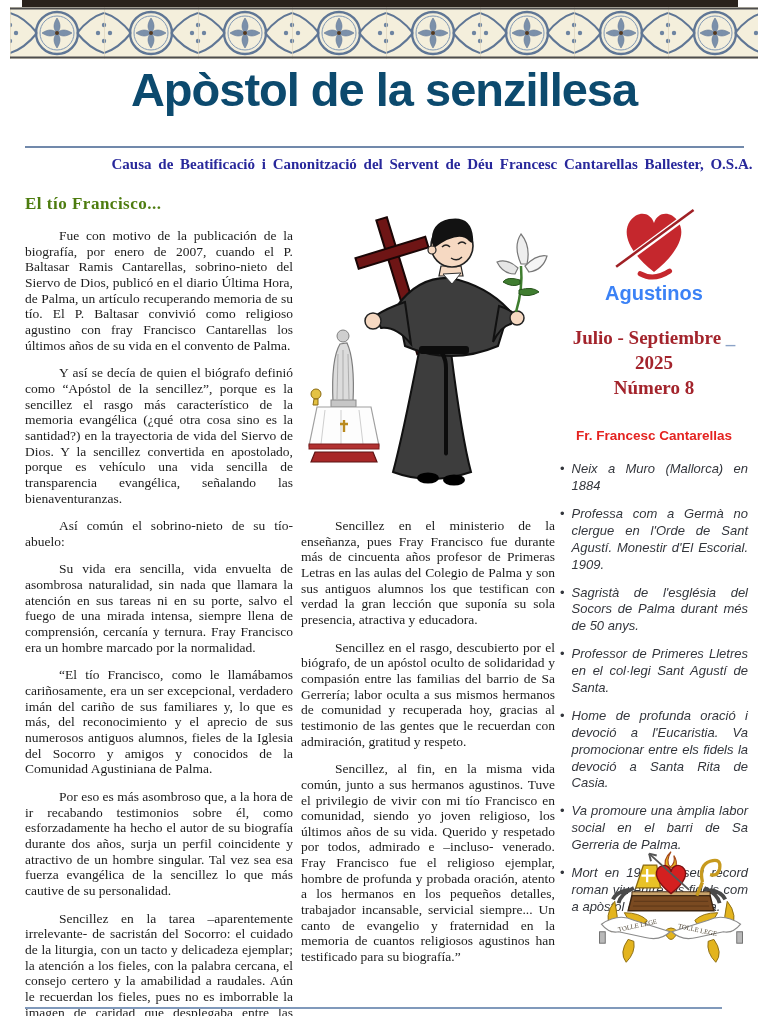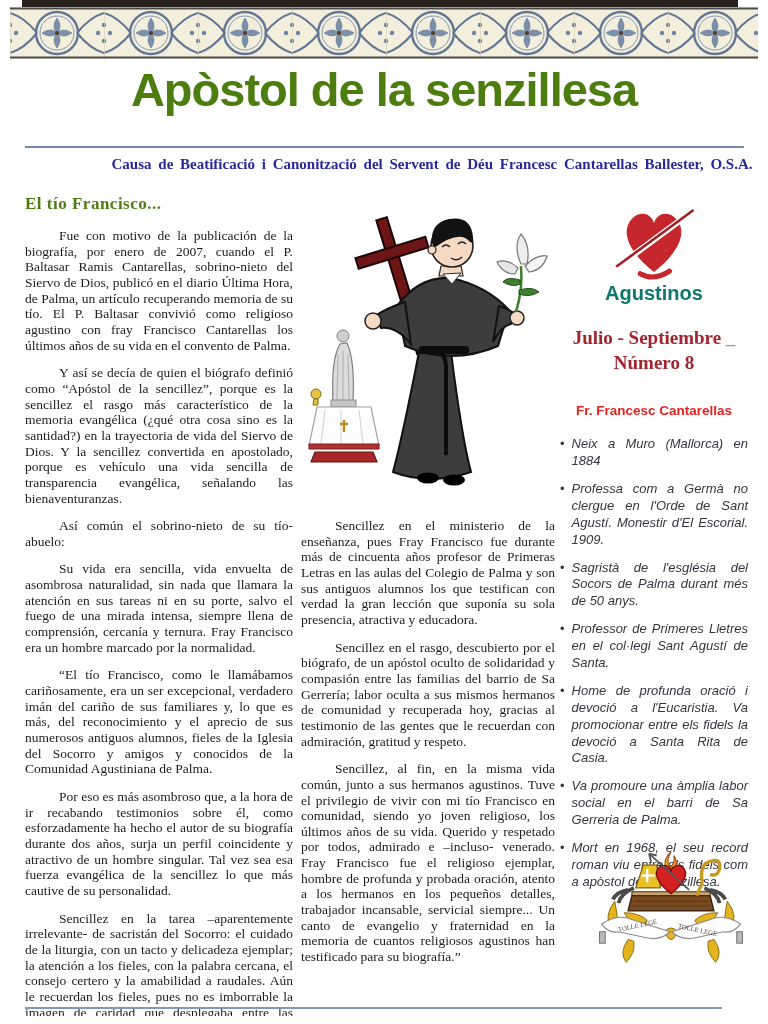--- a/index.html
+++ b/index.html
@@ -11,21 +11,21 @@
 
   
   .photo-edge{top:0;left:22px;width:716px;height:7px;background:#29221c;}
   .tile-band{top:7px;left:10px;width:748px;height:52px;background:#f4efdc;}
   .tile-band svg{display:block;width:100%;height:100%;}
 
   
   .page-title{
     top:62px;left:0;width:768px;text-align:center;
     font-family:"Liberation Sans", sans-serif;font-weight:bold;
-    font-size:47px;letter-spacing:-1px;color:#4d7c0f;
+    font-size:47px;letter-spacing:-1px;color:#0c4a6e;
   }
   .rule-top{top:146px;left:25px;width:719px;height:2px;background:#7189ab;}
   .subtitle{
     top:156px;left:0;width:768px;text-align:center;
     font-weight:bold;font-size:15px;color:#28289b;word-spacing:3px;padding-left:48px;
   }
 
   
   .col-left{top:194px;left:25px;width:268px;height:822px;overflow:hidden;}
   .col-mid{top:194px;left:301px;width:254px;height:826px;overflow:hidden;}
@@ -44,21 +44,21 @@
   .credit{
     font-size:13.5px;line-height:1.25;text-align:justify;
     text-indent:50px;margin-top:6px;
   }
 
   
   .logo-wrap{text-align:center;}
   .logo-wrap svg{display:block;margin:0 auto;width:104px;height:86px;}
   .logo-text{
     font-family:"Liberation Sans", sans-serif;font-weight:600;
-    font-size:20px;color:#0f766e;margin-top:-2px;
+    font-size:20px;color:#3b82f6;margin-top:-2px;
   }
   .issue{
     margin-top:20px;text-align:center;font-weight:bold;
     font-size:19px;line-height:1.32;color:#a3242c;
   }
   .issue .uline{color:#8ba3c7;}
   .author{
     margin-top:28px;text-align:center;
     font-family:"Liberation Sans", sans-serif;font-weight:bold;
     font-size:13.5px;color:#e42320;
@@ -201,20 +201,21 @@
       <path d="M60,86 C32,64 22,42 32,27 C41,14 56,16 60,29 C64,16 79,14 88,27 C98,42 88,64 60,86 Z" fill="#c5272d"></path>
       <path d="M20,78 L104,16" stroke="#ffffff" stroke-width="7"></path>
       <path d="M16,80 L106,14" stroke="#a02025" stroke-width="3"></path>
       <path d="M44,88 Q60,97 78,85" fill="none" stroke="#c5272d" stroke-width="6" stroke-linecap="round"></path>
     </svg>
     <div class="logo-text">Agustinos</div>
   </div>
 
   <div class="issue">
     <div><span>Julio -  Septiembre</span> <span class="uline">_</span></div>
+    <div>2025</div>
     <div>Número 8</div>
   </div>
 
   <div class="author">Fr. Francesc Cantarellas</div>
 
   <div class="bullets">
 
   <div class="bullet">
       <span class="dot">•</span>
       <span class="btxt">Neix a Muro (Mallorca) en 1884</span>

